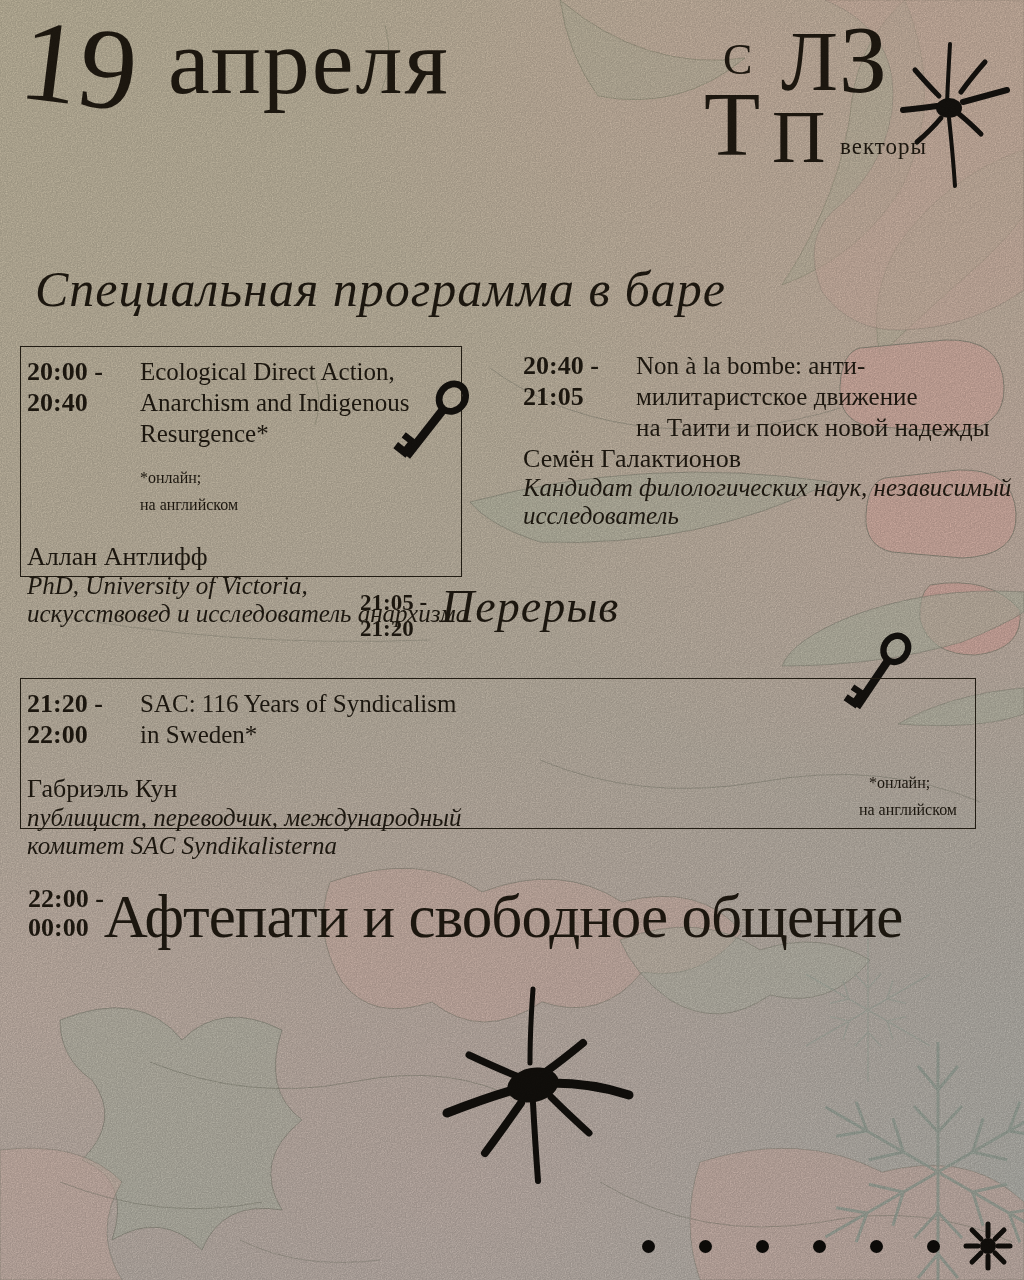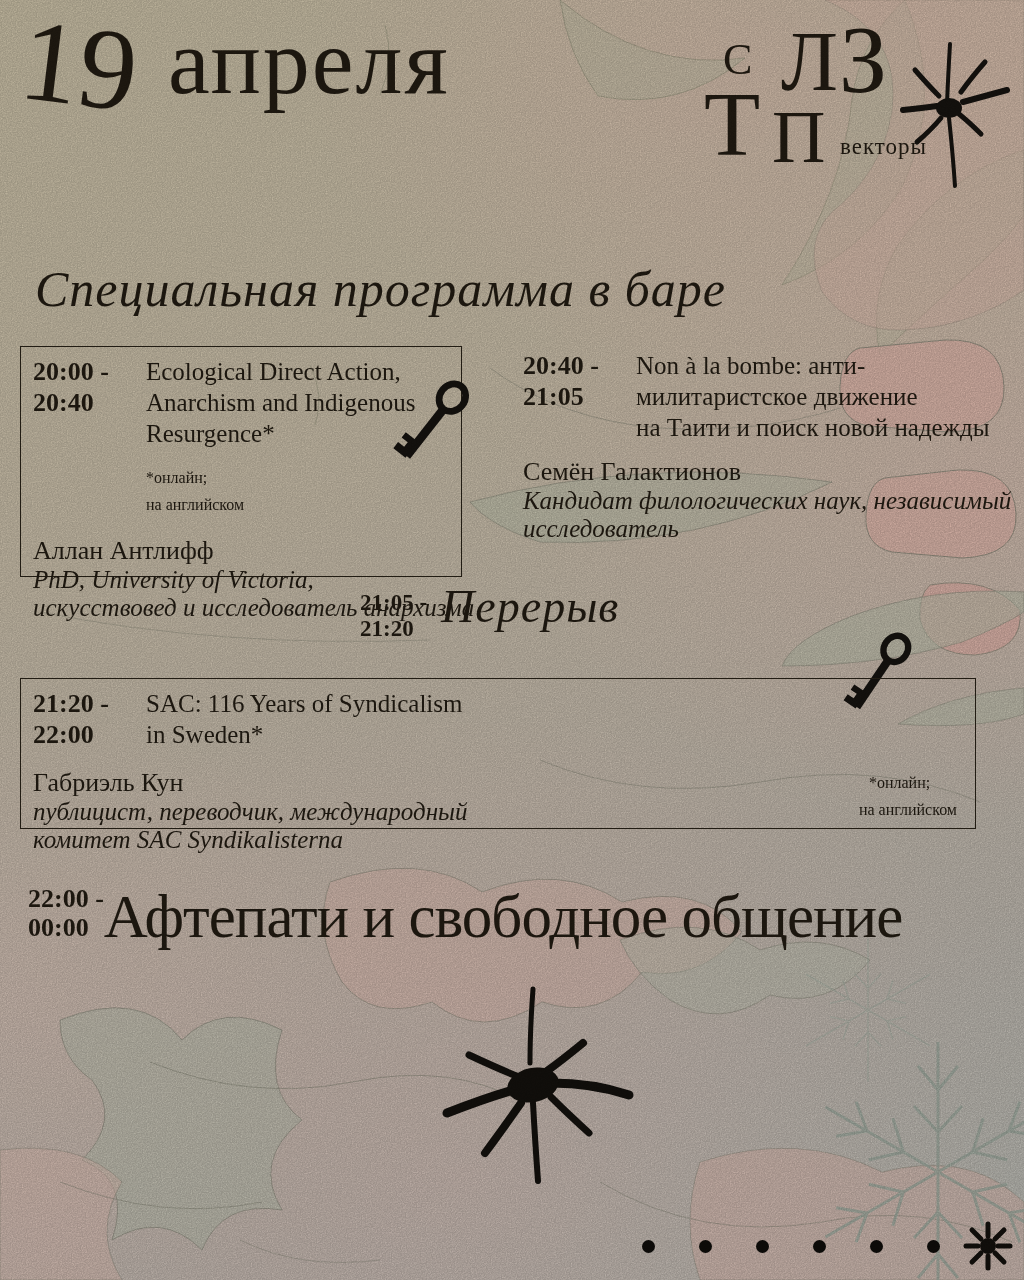--- a/index.html
+++ b/index.html
@@ -30,30 +30,30 @@
   .logo-letter{line-height:1;}
   .logo-c{left:723px;top:38px;font-size:44px;}
   .logo-l{left:781px;top:20px;font-size:84px;}
   .logo-z{left:839px;top:12px;font-size:96px;}
   .logo-t{left:704px;top:78px;font-size:92px;}
   .logo-p{left:772px;top:100px;font-size:74px;}
   .logo-tagline{left:840px;top:134px;font-size:23px;letter-spacing:1px;}
 
   .section-title{left:35px;top:260px;font-size:50px;font-style:italic;letter-spacing:1px;white-space:nowrap;}
 
-  .event-box{border:1.6px solid #2b2418;box-sizing:border-box;padding:9px 12px;}
+  .event-box{border:1.6px solid #2b2418;box-sizing:border-box;padding:9px 6px;}
   .box1{left:20px;top:346px;width:442px;height:231px;}
   .box2{left:20px;top:678px;width:956px;height:151px;}
 
   .tt-grid{display:grid;grid-template-columns:100px 1fr;column-gap:13px;align-items:start;}
   .times{font-weight:700;font-size:26px;line-height:31px;white-space:pre;}
   .times.small{font-size:23px;line-height:26px;}
   .tline{font-size:25px;line-height:31px;white-space:nowrap;}
   .note{font-size:16px;line-height:27px;margin:15px 0 0 113px;}
-  .speaker{font-size:26px;line-height:30px;margin-top:18px;white-space:nowrap;}
+  .speaker{font-size:26px;line-height:30px;margin-top:24px;white-space:nowrap;}
   .bio{font-size:25px;line-height:28px;font-style:italic;white-space:nowrap;}
 
   .col-right{left:523px;top:350px;width:500px;}
   .col-right .speaker{margin-top:0;}
 
   .break-row{left:360px;top:590px;display:flex;gap:14px;align-items:flex-start;}
   .break-title{font-size:46px;line-height:1;font-style:italic;margin-top:-6px;letter-spacing:1px;}
 
   .note-right{position:absolute;right:18px;bottom:5px;margin:0;text-align:left;}
   .note-right .indent{margin-left:10px;}
@@ -181,21 +181,21 @@
 
     <section class="abs col-right">
       <div class="tt-grid">
         <div class="times"><span>20:40 -</span><br><span>21:05</span></div>
         <div>
           <div class="tline">Non à la bombe: анти-</div>
           <div class="tline">милитаристское движение</div>
           <div class="tline">на Таити и поиск новой надежды</div>
         </div>
       </div>
-      <div class="speaker" style="margin-top:14px;">Семён Галактионов</div>
+      <div class="speaker" style="margin-top:1px;">Семён Галактионов</div>
       <div class="bio">
         <div>Кандидат филологических наук, независимый</div>
         <div>исследователь</div>
       </div>
     </section>
 
     <div class="abs break-row">
       <div class="times small"><span>21:05 -</span><br><span>21:20</span></div>
       <div class="break-title">Перерыв</div>
     </div>

